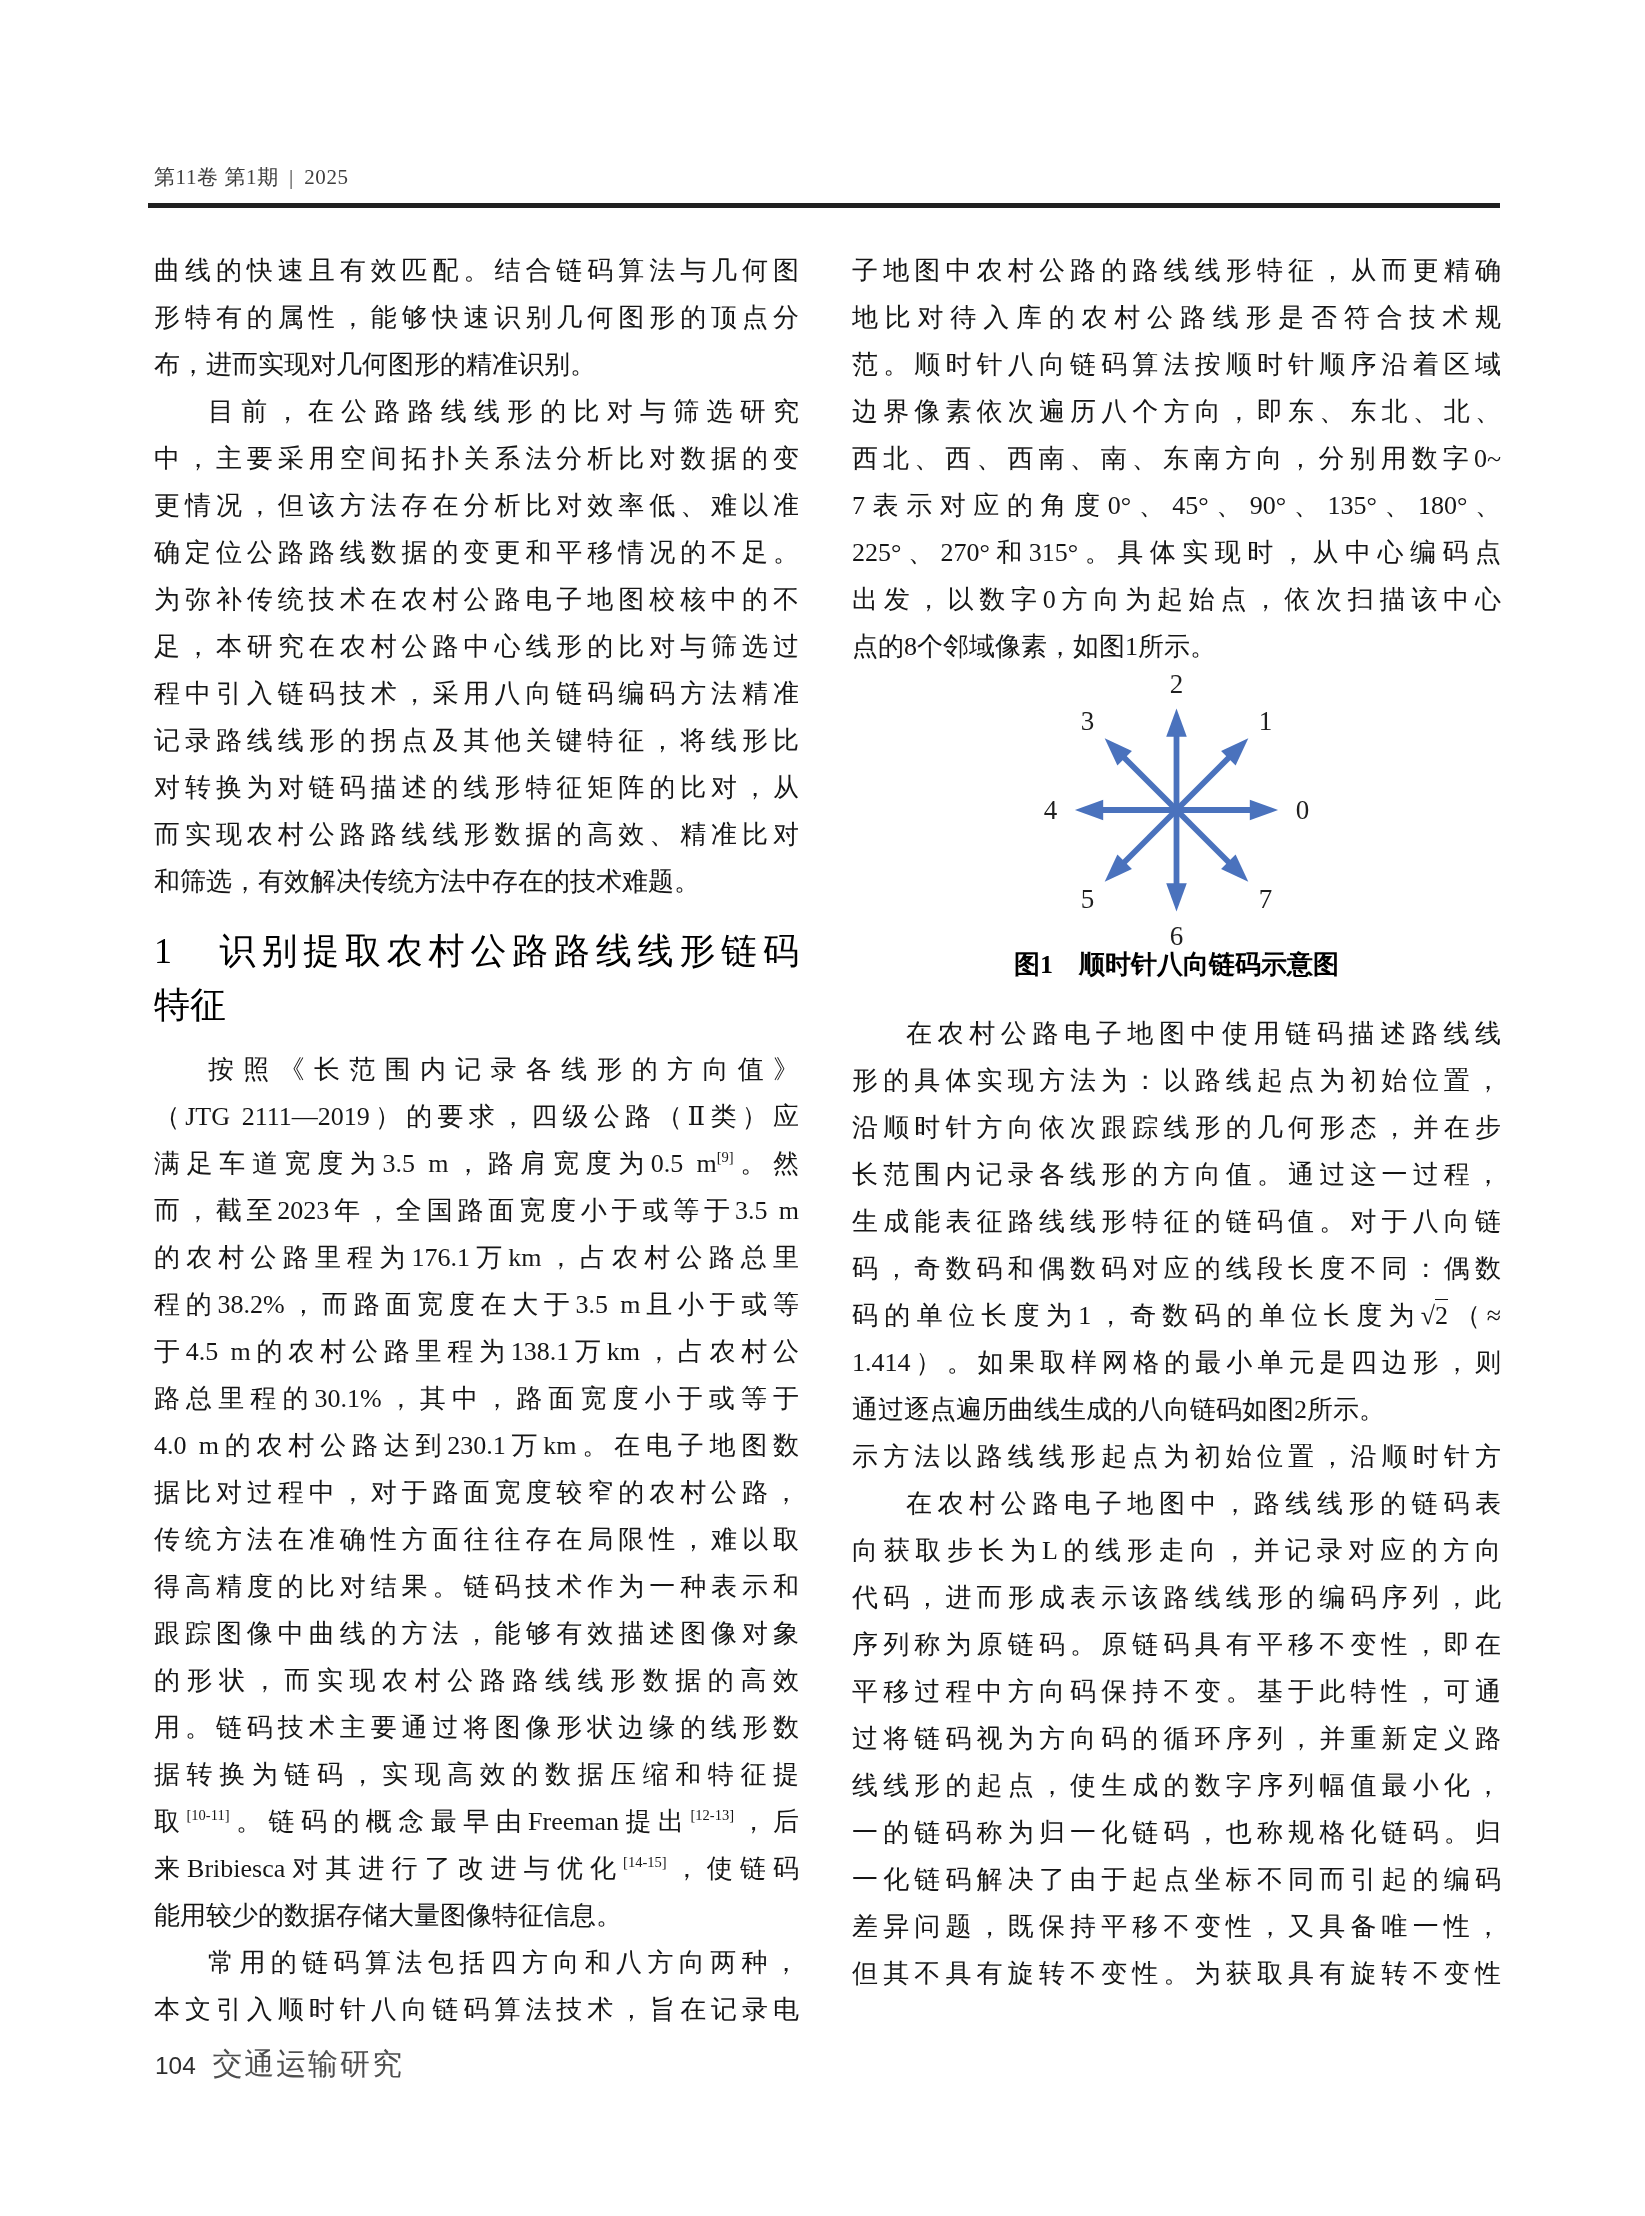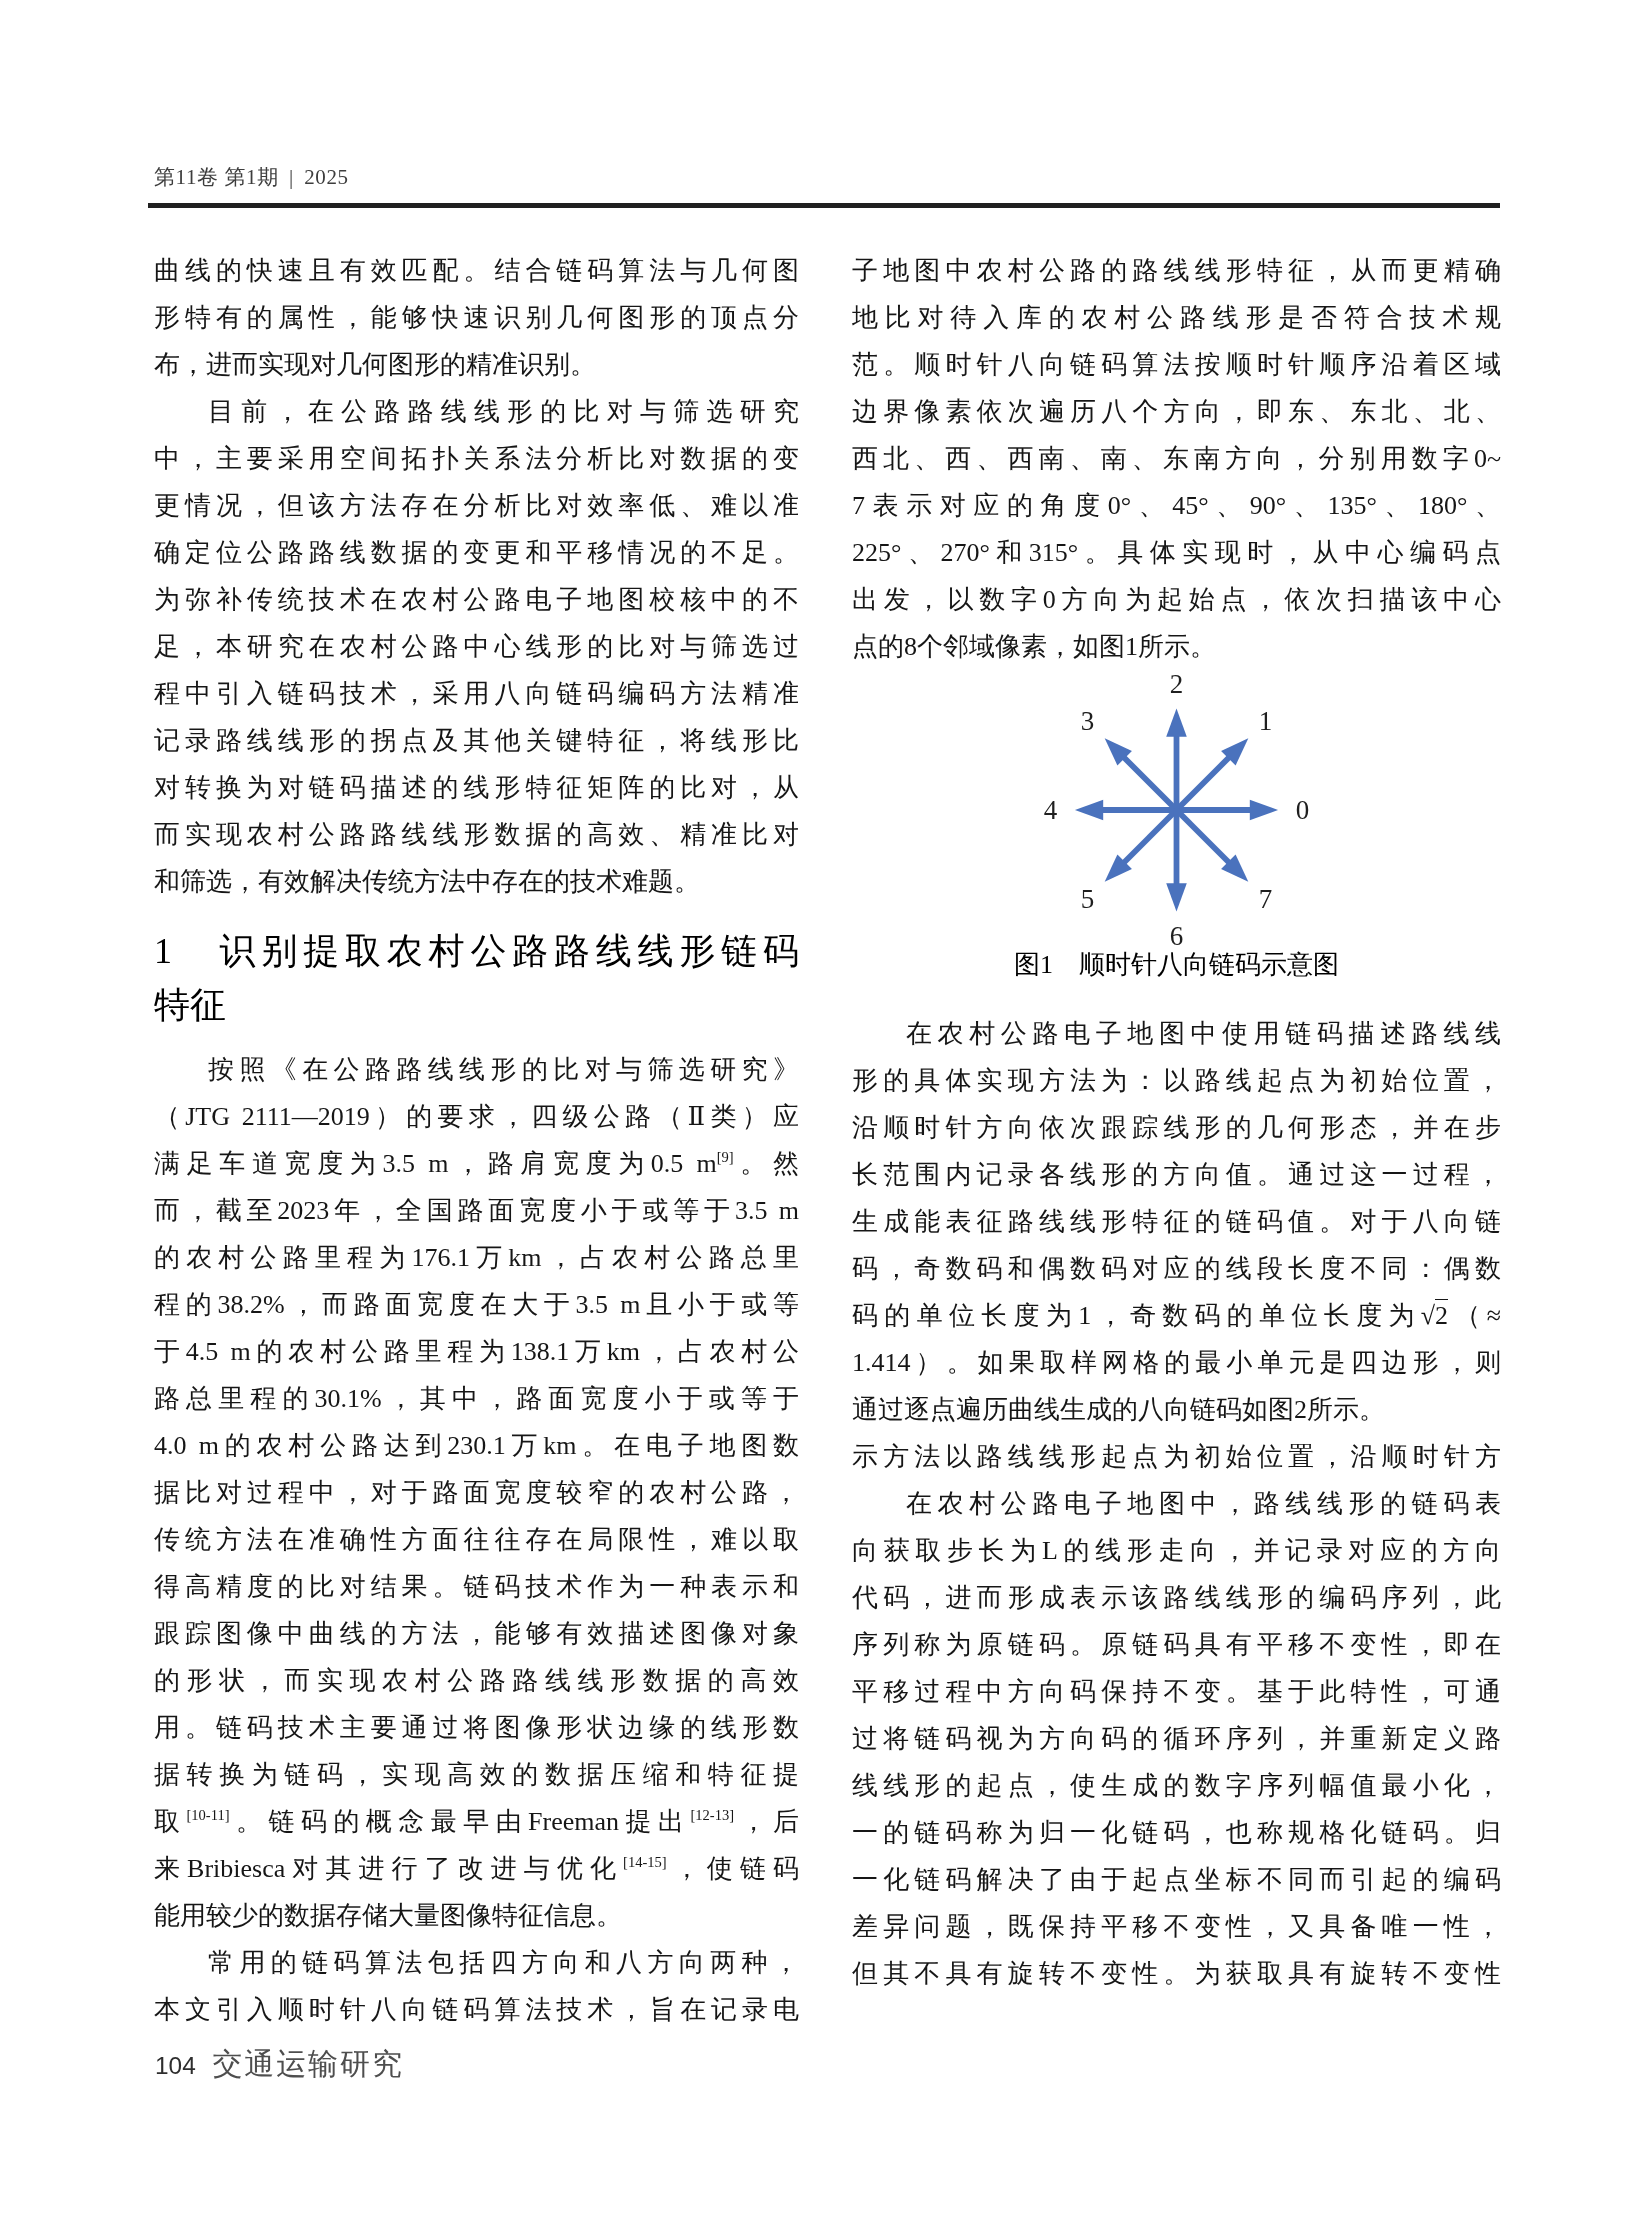--- a/index.html
+++ b/index.html
@@ -24,21 +24,21 @@
   sup{font-size:0.56em;vertical-align:super;line-height:0}
   .sqrt-n{border-top:1.9px solid currentColor;padding-top:0.6px}
   .heading-block{margin:19px 0 14px}
   .h-line{
     font-size:36px;font-weight:normal;line-height:54px;color:#000;
     text-align:justify;text-align-last:justify;text-justify:distribute;
   }
   .h-line.end{text-align:right;text-align-last:left}
   .figure{margin:5.1px 0 29.6px;text-align:center}
   .figure svg{display:block;margin:0 auto}
-  .figcap{font-size:26px;font-weight:normal;line-height:31px;margin-top:3.9px;text-align:center;color:#000}
+  .figcap{font-size:26px;font-weight:bold;line-height:31px;margin-top:3.9px;text-align:center;color:#000}
   .page-footer{
     position:absolute;left:155px;top:2044px;
     font-family:"Liberation Sans","DejaVu Sans",sans-serif;
   }
   .page-footer .pageno{font-size:24.4px;color:#2e2e2e}
   .page-footer .journal{margin-left:16.7px;font-size:30px;color:#4e4e4e;letter-spacing:1.9px}
 </style>
 </head>
 <body>
 
@@ -65,21 +65,21 @@
         <div class="t-line">记录路线线形的拐点及其他关键特征，将线形比</div>
         <div class="t-line">对转换为对链码描述的线形特征矩阵的比对，从</div>
         <div class="t-line">而实现农村公路路线线形数据的高效、精准比对</div>
         <div class="t-line end">和筛选，有效解决传统方法中存在的技术难题。</div>
       </div>
       <div class="heading-block">
         <div class="h-line">1　识别提取农村公路路线线形链码</div>
         <div class="h-line end">特征</div>
       </div>
       <div class="para-block">
-        <div class="t-line indent">按照《在公路路线线形的比对与筛选研究》</div>
+        <div class="t-line indent">按照《长范围内记录各线形的方向值》</div>
         <div class="t-line">（JTG 2111—2019）的要求，四级公路（Ⅱ类）应</div>
         <div class="t-line">满足车道宽度为3.5 m，路肩宽度为0.5 m<sup>[9]</sup>。然</div>
         <div class="t-line">而，截至2023年，全国路面宽度小于或等于3.5 m</div>
         <div class="t-line">的农村公路里程为176.1万km，占农村公路总里</div>
         <div class="t-line">程的38.2%，而路面宽度在大于3.5 m且小于或等</div>
         <div class="t-line">于4.5 m的农村公路里程为138.1万km，占农村公</div>
         <div class="t-line">路总里程的30.1%，其中，路面宽度小于或等于</div>
         <div class="t-line">4.0 m的农村公路达到230.1万km。在电子地图数</div>
         <div class="t-line">据比对过程中，对于路面宽度较窄的农村公路，</div>
         <div class="t-line">传统方法在准确性方面往往存在局限性，难以取</div>

